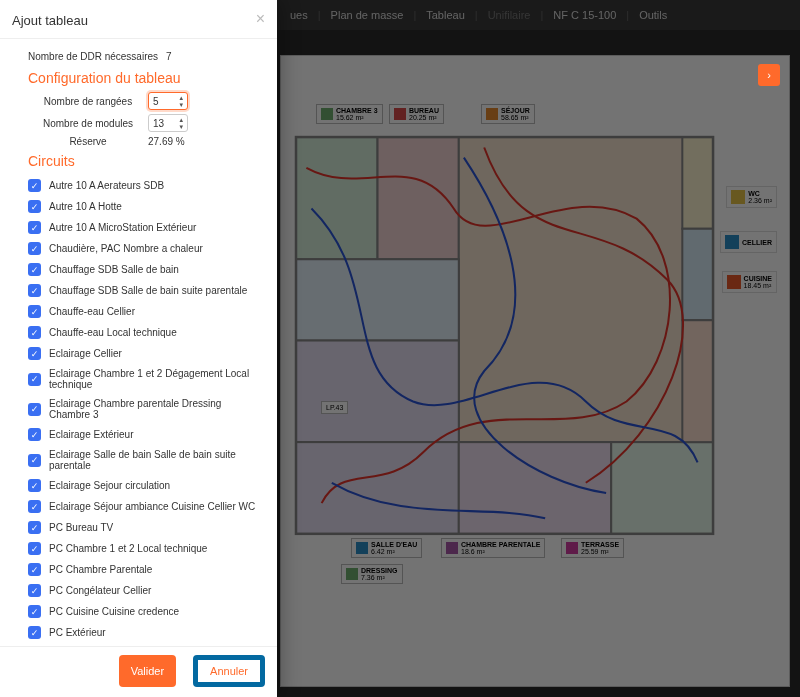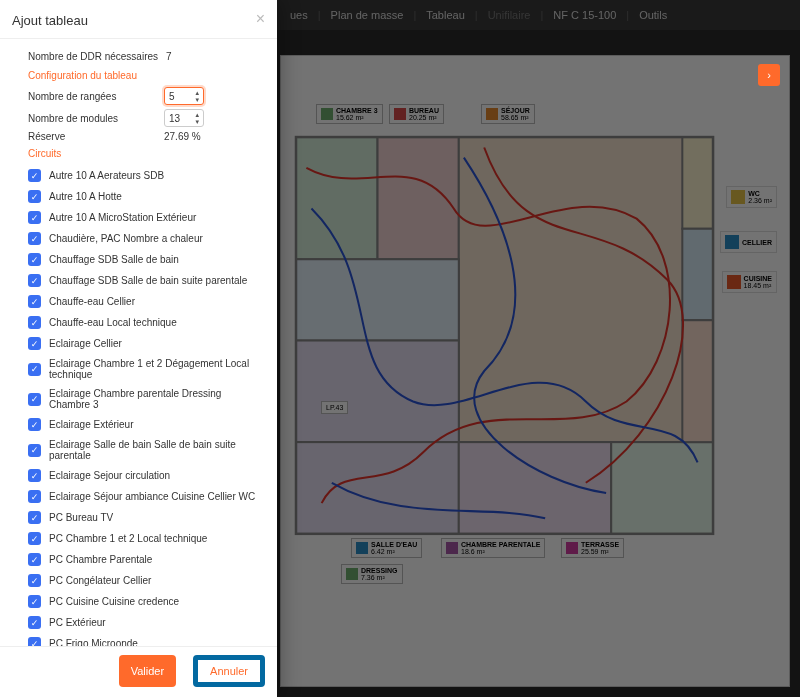--- a/index.html
+++ b/index.html
@@ -94,23 +94,23 @@
       display: flex; align-items: flex-end;
       border-bottom: 1px solid #eee;
     }
     .modal-title { font-size: 13px; color: #333; flex: 1; }
     .modal-close { color: #bbb; cursor: pointer; font-size: 16px; }
     .modal-body {
       flex: 1; overflow-y: auto;
       padding: 8px 14px 4px 28px;
     }
     .ddr-row { font-size: 10px; color: #333; margin: 4px 0 8px 0; display:flex; gap:8px; }
-    .section-title { color: #ff6a2b; font-size: 10px; margin: 6px 0 6px 0; }
+    .section-title { color: #ff6a2b; font-size: 14px; margin: 6px 0 6px 0; }
     .cfg-row { display: flex; align-items: center; margin: 4px 0; font-size: 10px; color:#333; }
-    .cfg-row .lbl { width: 136px; }
+    .cfg-row .lbl { width: 120px; text-align: center; }
     .stepper {
       width: 40px; height: 18px;
       border: 1px solid #ccc; border-radius: 3px;
       display: inline-flex; align-items: center; justify-content: space-between;
       padding: 0 4px; font-size: 10px; background:#fff;
     }
     .stepper.highlight { border-color: #ff6a2b; box-shadow: 0 0 0 2px rgba(255,106,43,0.25); }
     .stepper .arrows { font-size: 7px; line-height: 7px; color:#555; display:flex; flex-direction:column; }
     .reserve-val { font-size: 10px; color:#333; }
     .circuit-list { list-style: none; margin-top: 4px; }

